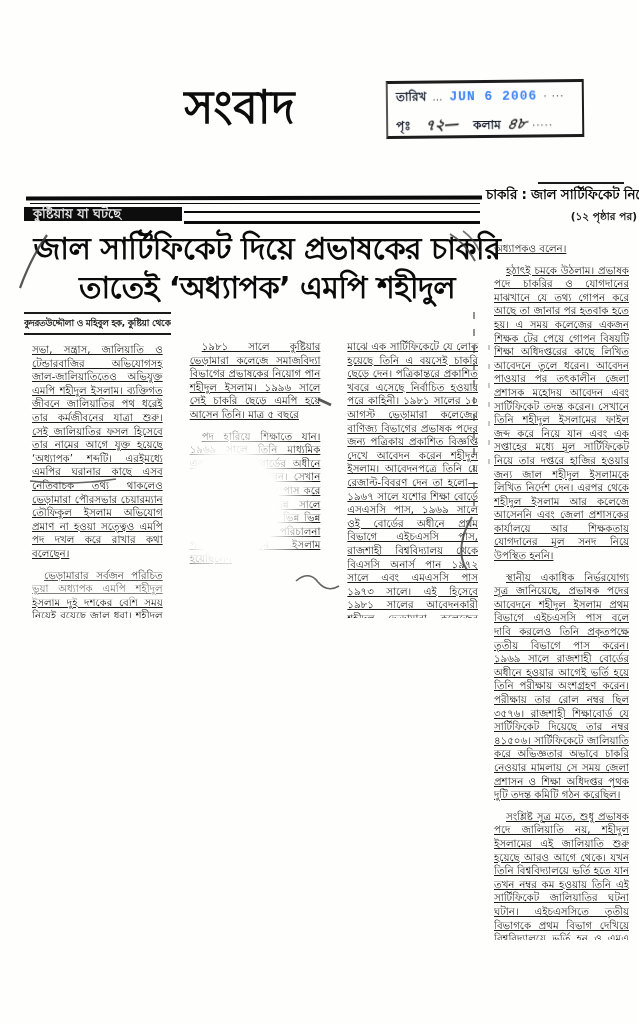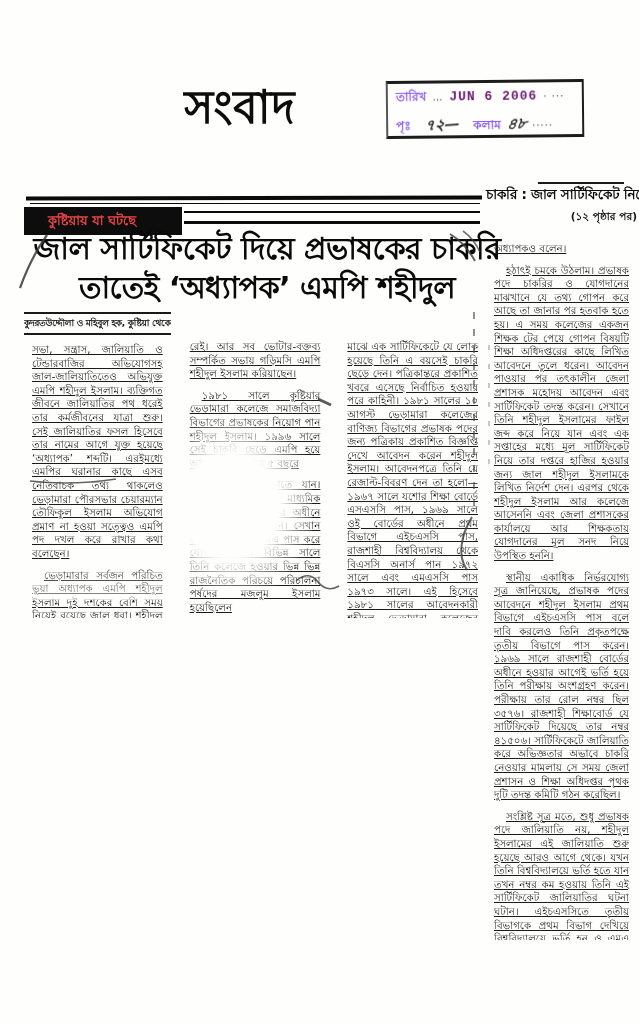--- a/index.html
+++ b/index.html
@@ -20,34 +20,34 @@
   
   .stamp{
     left:386px;top:80px;width:198px;height:58px;
     border-top:3px solid #1c1c1c;border-bottom:3px solid #1c1c1c;
     border-right:2px solid #1c1c1c;border-left:2px solid #555;
     transform:rotate(-.6deg);
     padding:4px 6px 2px 8px;box-sizing:border-box;
     filter:blur(.3px);
   }
   .stamp-row{display:flex;align-items:baseline;gap:6px;white-space:nowrap;}
-  .stamp-label{font-size:12px;font-weight:700;color:#8b5cf6;}
+  .stamp-label{font-size:12px;font-weight:700;color:#0f172a;}
   .stamp-dots{font-size:10px;color:#333;letter-spacing:1px;}
-  .stamp-date{font-family:"Liberation Mono",monospace;font-size:13px;font-weight:700;color:#701a75;letter-spacing:1px;}
+  .stamp-date{font-family:"Liberation Mono",monospace;font-size:13px;font-weight:700;color:#3b82f6;letter-spacing:1px;}
   .handwrite{
     font-size:15px;color:#222;font-style:italic;font-weight:600;
     transform:skewX(-12deg) rotate(-3deg);display:inline-block;
   }
   
   .rule{background:#0b0b0b;}
   
   .kicker{
-    left:24px;top:207px;width:158px;height:28px;background:#0d0d0d;
-    color:#ef4444;font-size:13px;font-weight:700;
-    display:flex;align-items:center;padding-left:24px;box-sizing:border-box;
+    left:24px;top:207px;width:158px;height:14px;background:#0d0d0d;
+    color:#e5e5e5;font-size:13px;font-weight:700;
+    display:flex;align-items:center;padding-left:9px;box-sizing:border-box;
     filter:blur(.25px);
   }
   
   .headline{
     left:28px;width:478px;text-align:center;
     font-weight:800;font-size:30px;line-height:36px;color:#0a0a0a;
     filter:blur(.35px);letter-spacing:-.5px;white-space:nowrap;
   }
   
   .cols{
@@ -125,21 +125,20 @@
 <div class="abs cols">
   <div class="col">
     <div class="byline">কুদরতউদ্দৌলা ও মহিবুল হক, কুষ্টিয়া থেকে ফিরে</div>
     <div class="bodytext">
       <p class="para flush">সভা, সন্ত্রাস, জালিয়াতি ও টেন্ডারবাজির অভিযোগসহ জাল-জালিয়াতিতেও অভিযুক্ত এমপি শহীদুল ইসলাম। ব্যক্তিগত জীবনে জালিয়াতির পথ ধরেই তার কর্মজীবনের যাত্রা শুরু। সেই জালিয়াতির ফসল হিসেবে তার নামের আগে যুক্ত হয়েছে ‘অধ্যাপক’ শব্দটি। এরইমধ্যে এমপির ঘরানার কাছে এসব নেতিবাচক তথ্য থাকলেও ভেড়ামারা পৌরসভার চেয়ারম্যান তৌফিকুল ইসলাম অভিযোগ প্রমাণ না হওয়া সত্ত্বেও এমপি পদ দখল করে রাখার কথা বলেছেন।</p>
       <p class="para">ভেড়ামারার সর্বজন পরিচিত ভুয়া অধ্যাপক এমপি শহীদুল ইসলাম দুই দশকের বেশি সময় নিয়েই রয়েছে জাল ধরা। শহীদুল ইসলাম মাধ্যমিক ভুয়া শিক্ষা সনদ ও জাল সার্টিফিকেট নিয়ে প্রভাষক হয়েছিলেন। তেমনি ভুয়া অনার্স-মাস্টার্সের দাবি, বৈধ অভিজ্ঞতা-যোগ্যতা না থাকা সত্ত্বেও প্রথম শ্রেণীর অভিজ্ঞতা দেখিয়ে পার্সোনাল সার্ভিসের (এমপিও) তালিকাভুক্ত হয়েছিলেন। এসবের ফলে তার বিরুদ্ধে দেওয়া পত্র শেষ অবধি যার কাছে যে নিথর</p>
     </div>
   </div>
   <div class="col col-pad">
     <div class="bodytext">
-      <p class="para flush">রেই। আর সব ভোটার-বক্তব্য সম্পর্কিত সভায় গড়িমসি এমপি শহীদুল ইসলাম করিয়াছেন।</p>
       <p class="para">১৯৮১ সালে কুষ্টিয়ার ভেড়ামারা কলেজে সমাজবিদ্যা বিভাগের প্রভাষকের নিয়োগ পান শহীদুল ইসলাম। ১৯৯৬ সালে সেই চাকরি ছেড়ে এমপি হয়ে আসেন তিনি। মাত্র ৫ বছরে</p>
       <p class="para">পদ হারিয়ে শিক্ষাতে যান। ১৯৬৯ সালে তিনি মাধ্যমিক এবং রাজশাহী বোর্ডের অধীনে এইচএসসি পাস করেন। সেখান থেকে বিএ এবং এমএ পাস করে যোগদান দেন। বিভিন্ন সালে তিনি কলেজে হওয়ার ভিন্ন ভিন্ন রাজনৈতিক পরিচয়ে পরিচালনা পর্ষদের মজলুম ইসলাম হয়েছিলেন</p>
     </div>
   </div>
   <div class="col col-pad">
     <div class="bodytext">
       <p class="para flush">মাঝে এক সার্টিফিকেটে যে লোক হয়েছে তিনি এ বয়সেই চাকরি ছেড়ে দেন। পত্রিকান্তরে প্রকাশিত খবরে এসেছে নির্বাচিত হওয়ার পরে কাহিনী। ১৯৮১ সালের ১০ আগস্ট ভেড়ামারা কলেজের বাণিজ্য বিভাগের প্রভাষক পদের জন্য পত্রিকায় প্রকাশিত বিজ্ঞপ্তি দেখে আবেদন করেন শহীদুল ইসলাম। আবেদনপত্রে তিনি যে রেজাল্ট-বিবরণ দেন তা হলো— ১৯৬৭ সালে যশোর শিক্ষা বোর্ডে এসএসসি পাস, ১৯৬৯ সালে ওই বোর্ডের অধীনে প্রথম বিভাগে এইচএসসি পাস, রাজশাহী বিশ্ববিদ্যালয় থেকে বিএসসি অনার্স পান ১৯৭২ সালে এবং এমএসসি পাস ১৯৭৩ সালে। এই হিসেবে ১৯৮১ সালের আবেদনকারী শহীদুল ভেড়ামারা কলেজের বাণিজ্য বিভাগের প্রভাষক হিসেবে নিয়োগ পান। কুষ্টিয়ার তৎকালীন জেলা প্রশাসক ও কলেজ পরিচালনা পরিষদের সভাপতি আবেদনকারীদের মধ্য থেকে ৪ জনকে নিয়োগ দেন</p>
     </div>
   </div>
 </div>

